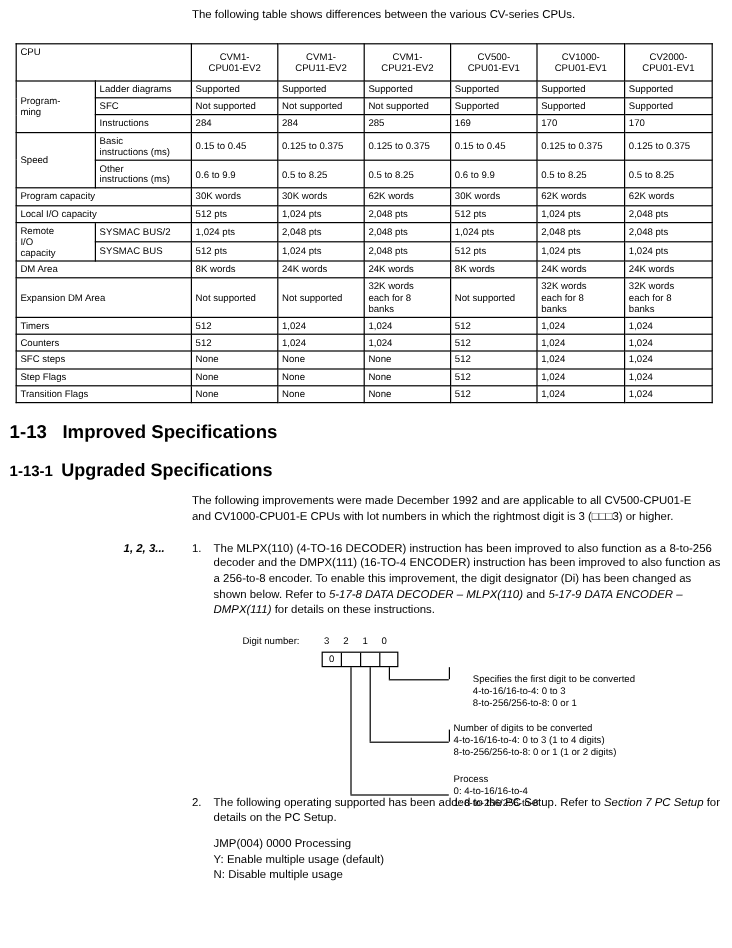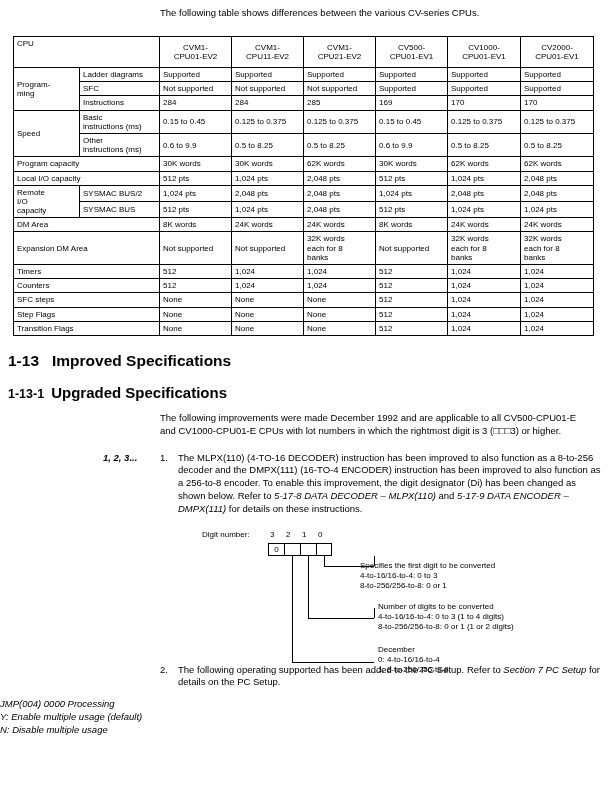--- a/index.html
+++ b/index.html
@@ -163,23 +163,23 @@
     position: absolute;
     height: 1px;
     background: #000;
   }
   .note {
     position: absolute;
     font-size: 8px;
     line-height: 1.25;
   }
   .footer-lines {
+    margin-left: 178px;
     font-size: 9.5px;
     line-height: 1.35;
-    font-style: italic;
   }
 </style>
 </head>
 <body>
 
 <div class="page">
 
 
   <div class="intro-text">The following table shows differences between the various CV-series CPUs.</div>
 
@@ -420,34 +420,34 @@
     <div class="hline" style="left:164px;top:38px;width:50px"></div>
     <div class="vline" style="left:214px;top:28px;height:10px"></div>
 
     <div class="vline" style="left:148px;top:28px;height:62px"></div>
     <div class="hline" style="left:148px;top:90px;width:66px"></div>
     <div class="vline" style="left:214px;top:80px;height:10px"></div>
 
     <div class="vline" style="left:132px;top:28px;height:106px"></div>
     <div class="hline" style="left:132px;top:134px;width:82px"></div>
 
-    <div class="note" style="left:200px;top:33px;width:210px">
+    <div class="note" style="left:234px;top:33px;width:210px">
       <span>Specifies the first digit to be converted</span><br>
       <span>4-to-16/16-to-4: 0 to 3</span><br>
       <span>8-to-256/256-to-8: 0 or 1</span>
     </div>
 
     <div class="note" style="left:218px;top:74px;width:215px">
       <span>Number of digits to be converted</span><br>
       <span>4-to-16/16-to-4: 0 to 3 (1 to 4 digits)</span><br>
       <span>8-to-256/256-to-8: 0 or 1 (1 or 2 digits)</span>
     </div>
 
     <div class="note" style="left:218px;top:117px;width:200px">
-      <span>December</span><br>
+      <span>Process</span><br>
       <span>0: 4-to-16/16-to-4</span><br>
       <span>1: 8-to-256/256-to-8</span>
     </div>
   </div>
 
   <div class="list-item" style="margin-top:6px">
     <span class="list-num">2.</span>
     <span>The following operating supported has been added to the PC Setup. Refer to </span><em>Section 7 PC Setup</em><span> for details on the PC Setup.</span>
   </div>
 

